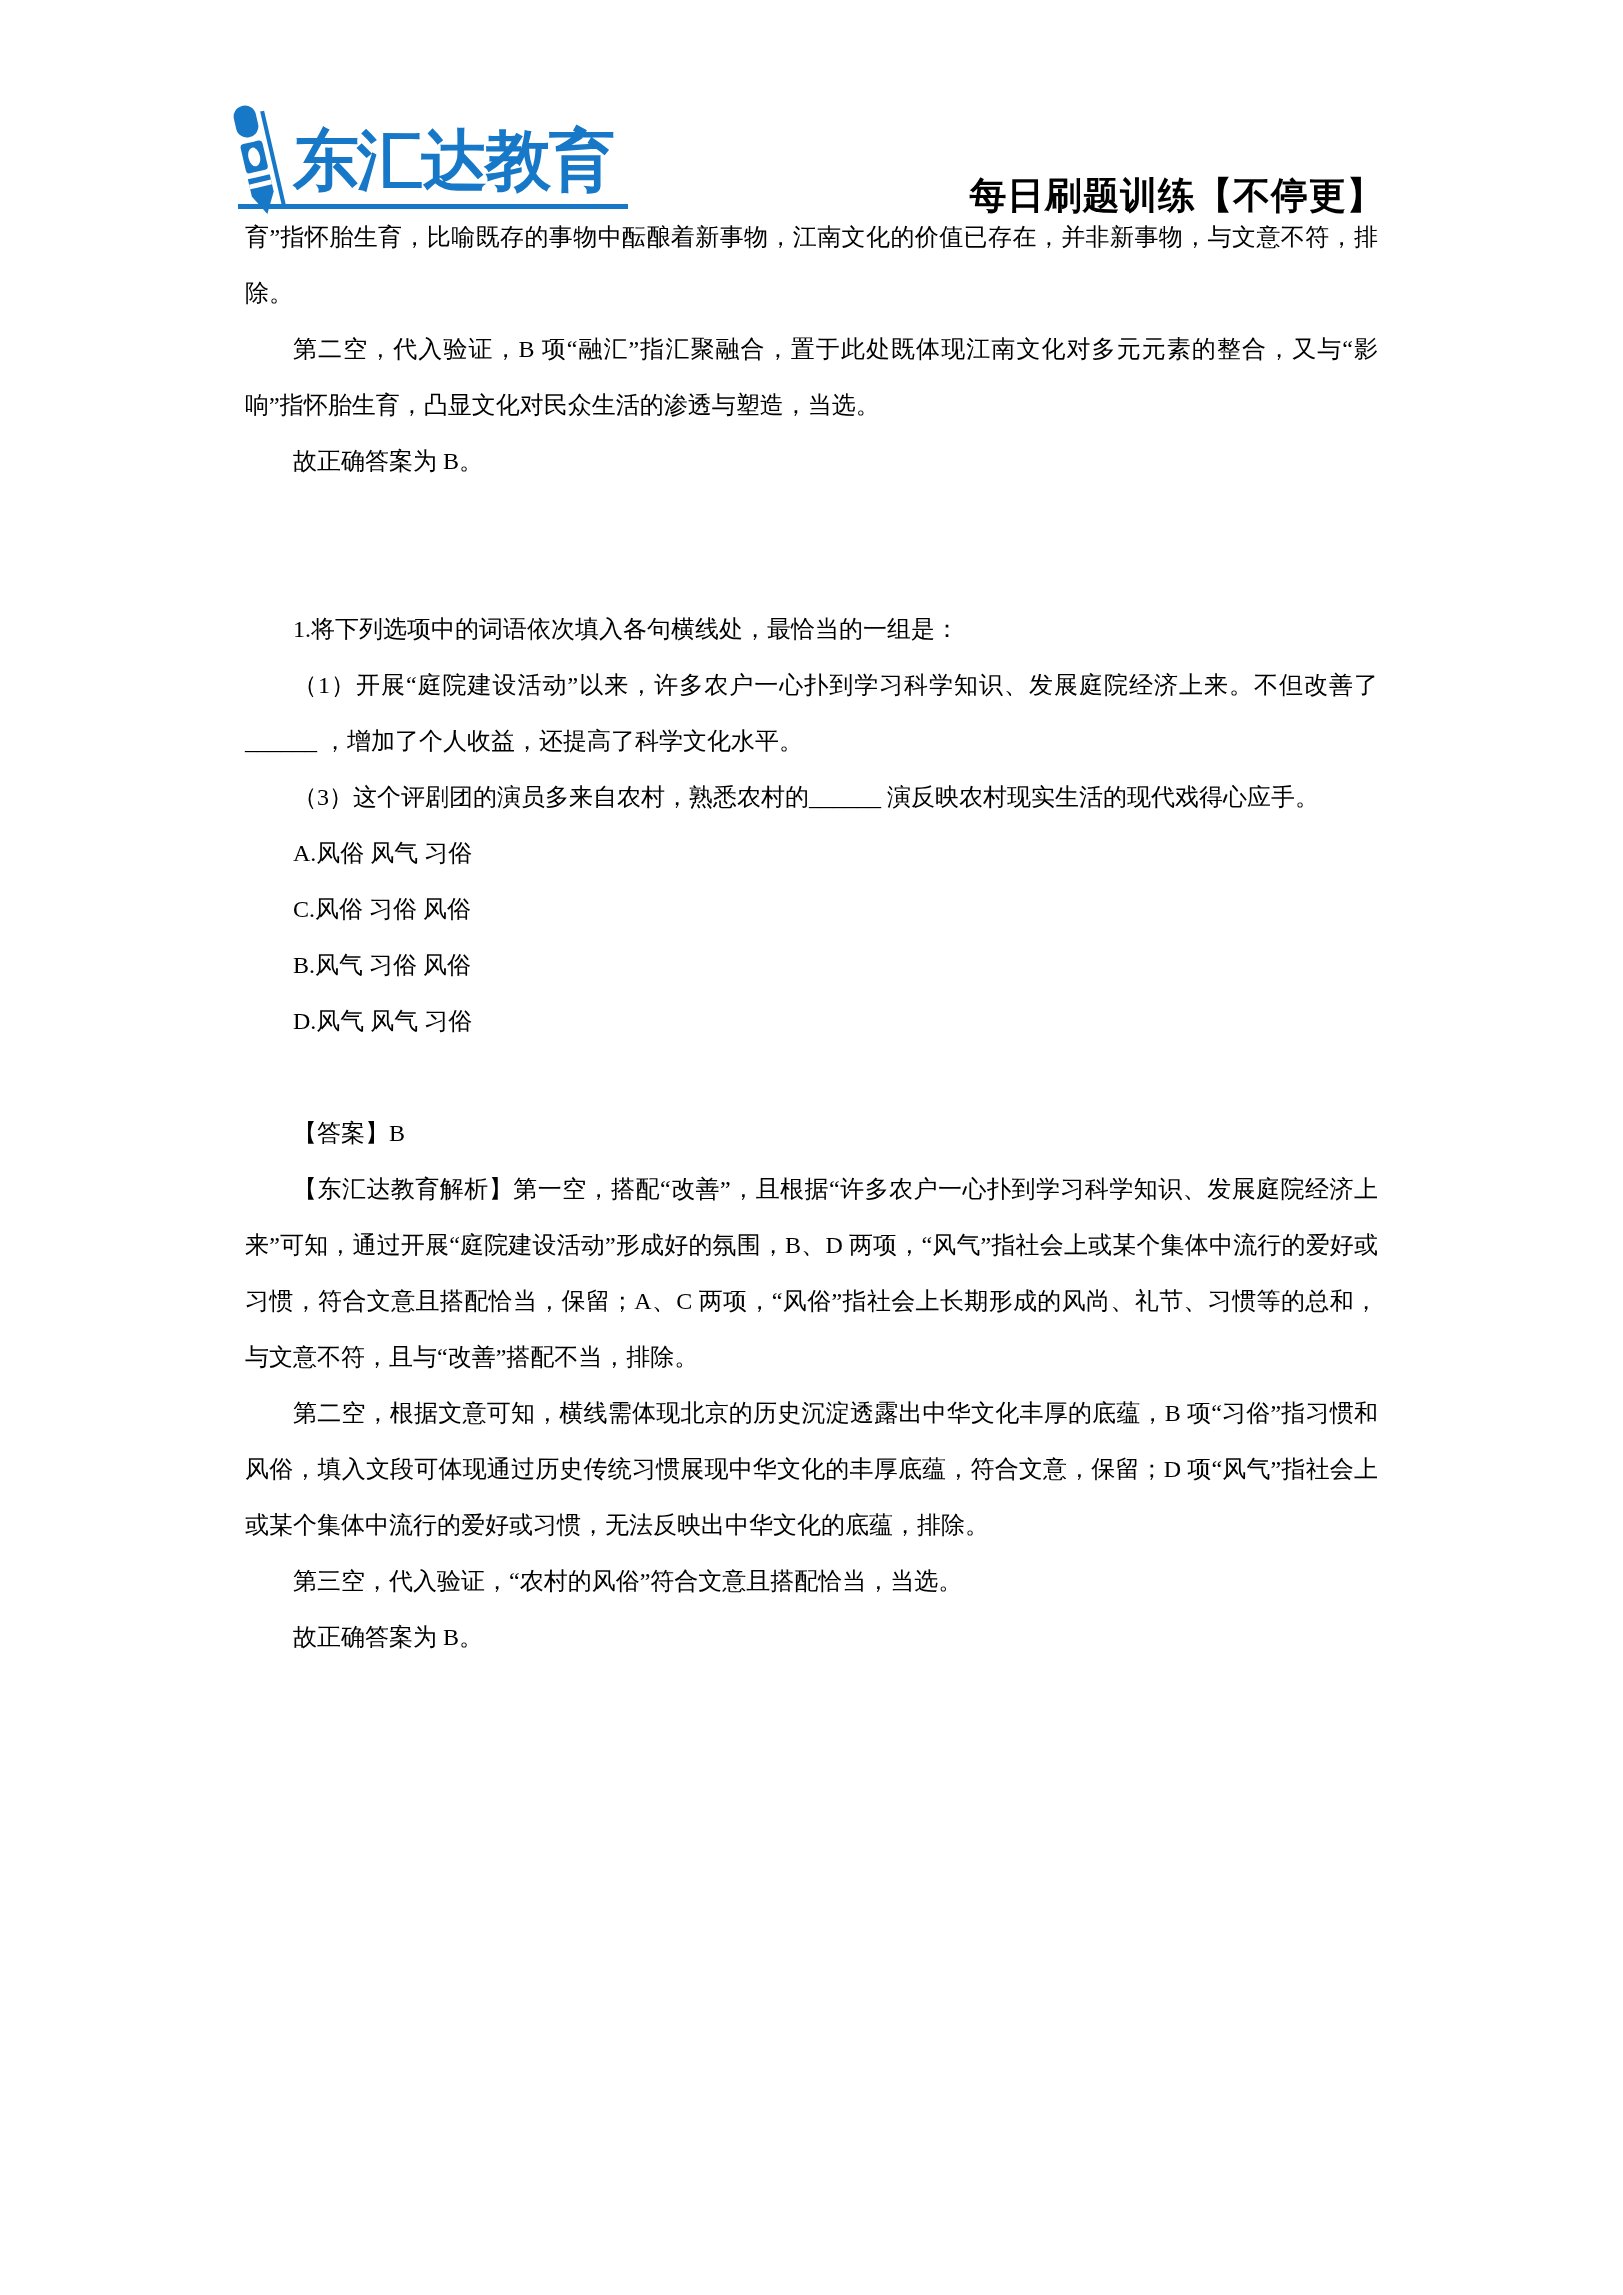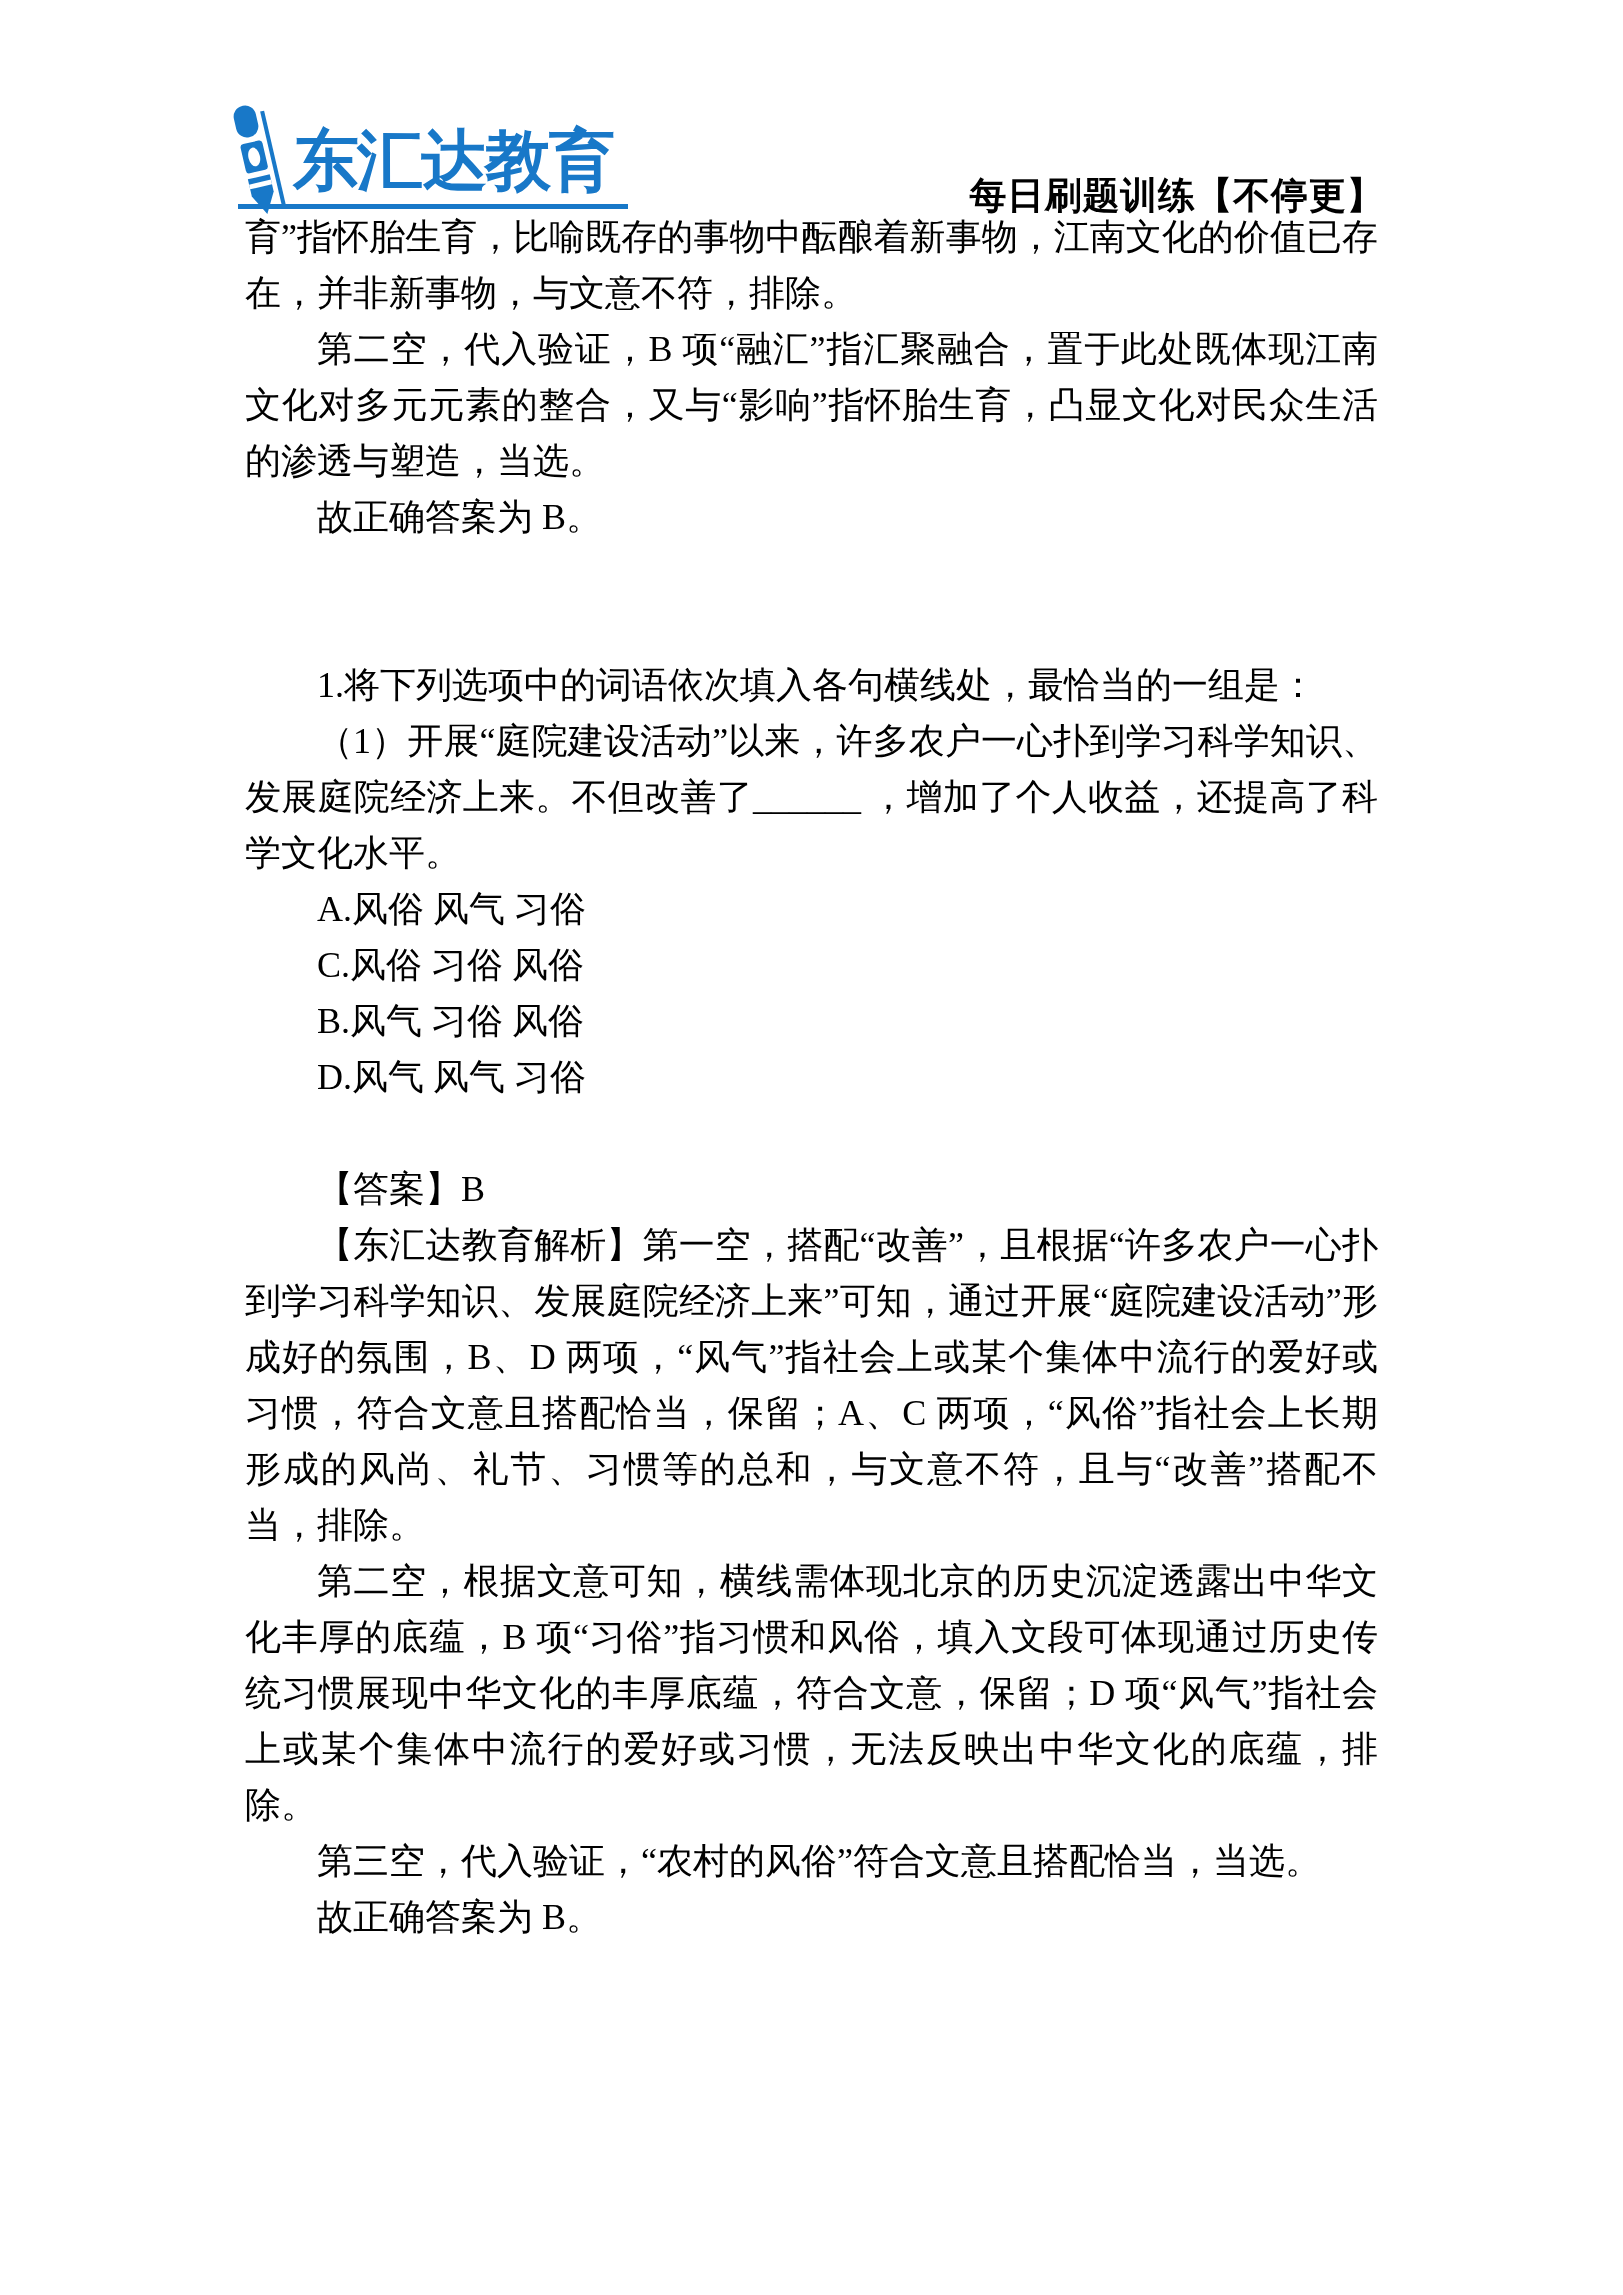--- a/index.html
+++ b/index.html
@@ -67,21 +67,21 @@
     white-space: nowrap;
     color: #000000;
   }
 
   
   .content {
     position: absolute;
     left: 245px;
     top: 209px;
     width: 1133px;
-    font-size: 36px;
+    font-size: 24px;
     line-height: 56px;
     text-align: justify;
     text-justify: inter-ideograph;
   }
   .para {
     margin: 0;
   }
   .para.indent {
     text-indent: 2em;
   }
@@ -123,20 +123,21 @@
     <div class="tagline">每日刷题训练【不停更】</div>
   </header>
 
   <main class="content">
       <div class="para">育”指怀胎生育，比喻既存的事物中酝酿着新事物，江南文化的价值已存在，并非新事物，与文意不符，排除。</div>
       <div class="para indent">第二空，代入验证，B 项“融汇”指汇聚融合，置于此处既体现江南文化对多元元素的整合，又与“影响”指怀胎生育，凸显文化对民众生活的渗透与塑造，当选。</div>
       <div class="para indent">故正确答案为 B。</div>
       <div class="spacer" style="height: 112px;"></div>
       <div class="para indent">1.将下列选项中的词语依次填入各句横线处，最恰当的一组是：</div>
       <div class="para indent">（1）开展“庭院建设活动”以来，许多农户一心扑到学习科学知识、发展庭院经济上来。不但改善了______ ，增加了个人收益，还提高了科学文化水平。</div>
+      <div class="para indent">（3）这个评剧团的演员多来自农村，熟悉农村的______ 演反映农村现实生活的现代戏得心应手。</div>
       <div class="para indent">A.风俗 风气 习俗</div>
       <div class="para indent">C.风俗 习俗 风俗</div>
       <div class="para indent">B.风气 习俗 风俗</div>
       <div class="para indent">D.风气 风气 习俗</div>
       <div class="spacer" style="height: 56px;"></div>
       <div class="para indent">【答案】B</div>
       <div class="para indent">【东汇达教育解析】第一空，搭配“改善”，且根据“许多农户一心扑到学习科学知识、发展庭院经济上来”可知，通过开展“庭院建设活动”形成好的氛围，B、D 两项，“风气”指社会上或某个集体中流行的爱好或习惯，符合文意且搭配恰当，保留；A、C 两项，“风俗”指社会上长期形成的风尚、礼节、习惯等的总和，与文意不符，且与“改善”搭配不当，排除。</div>
       <div class="para indent">第二空，根据文意可知，横线需体现北京的历史沉淀透露出中华文化丰厚的底蕴，B 项“习俗”指习惯和风俗，填入文段可体现通过历史传统习惯展现中华文化的丰厚底蕴，符合文意，保留；D 项“风气”指社会上或某个集体中流行的爱好或习惯，无法反映出中华文化的底蕴，排除。</div>
       <div class="para indent">第三空，代入验证，“农村的风俗”符合文意且搭配恰当，当选。</div>
       <div class="para indent">故正确答案为 B。</div>

